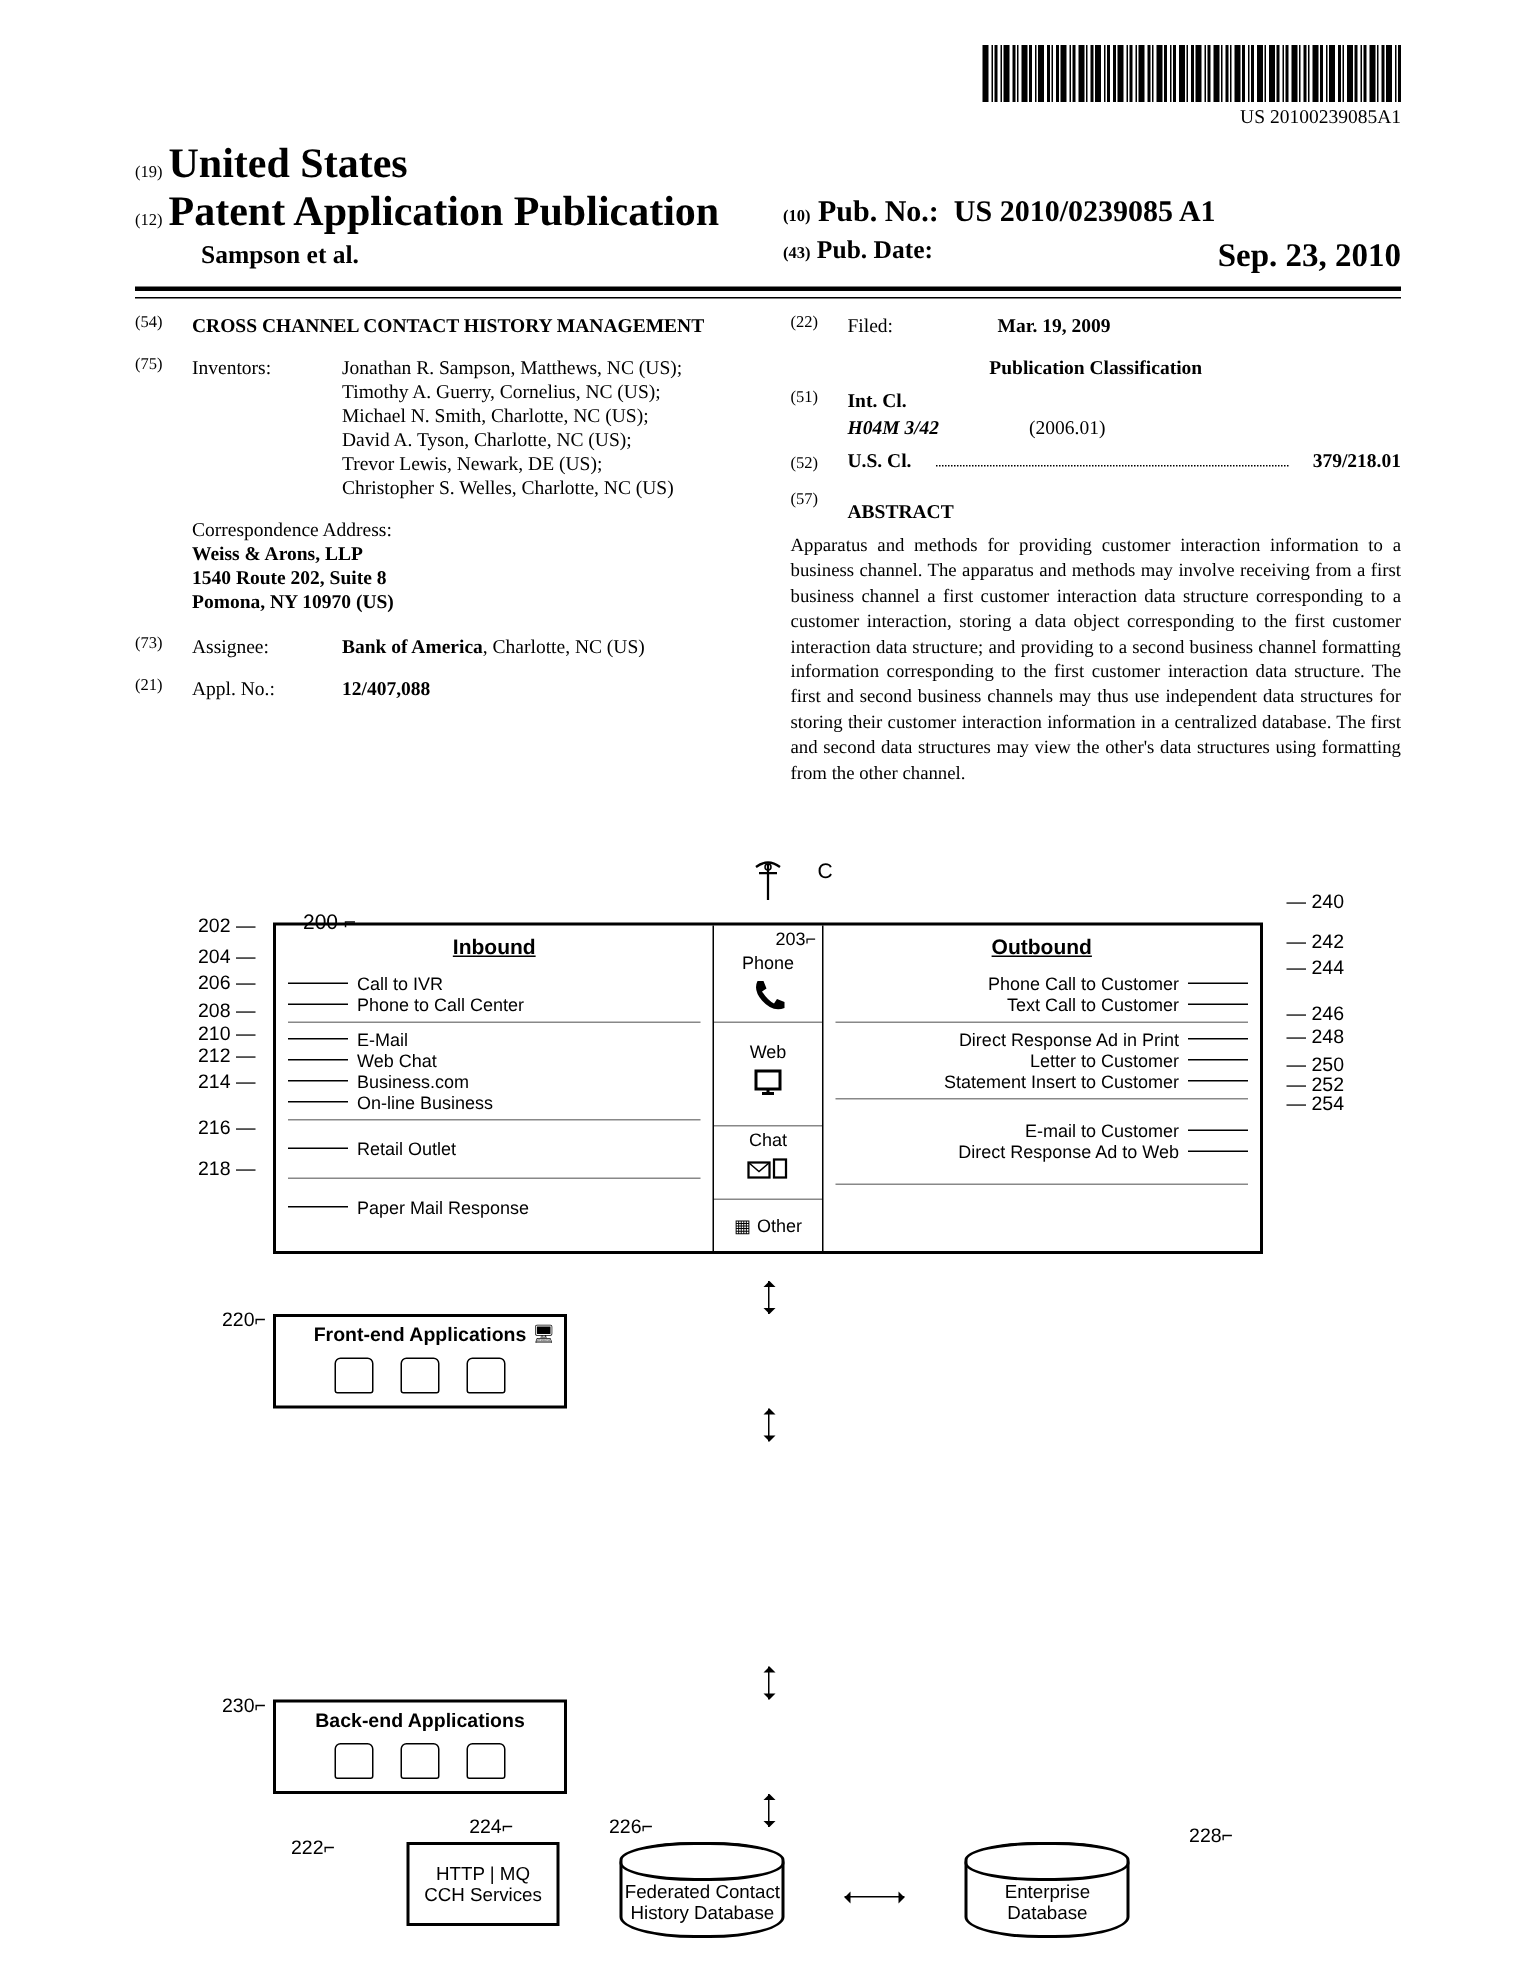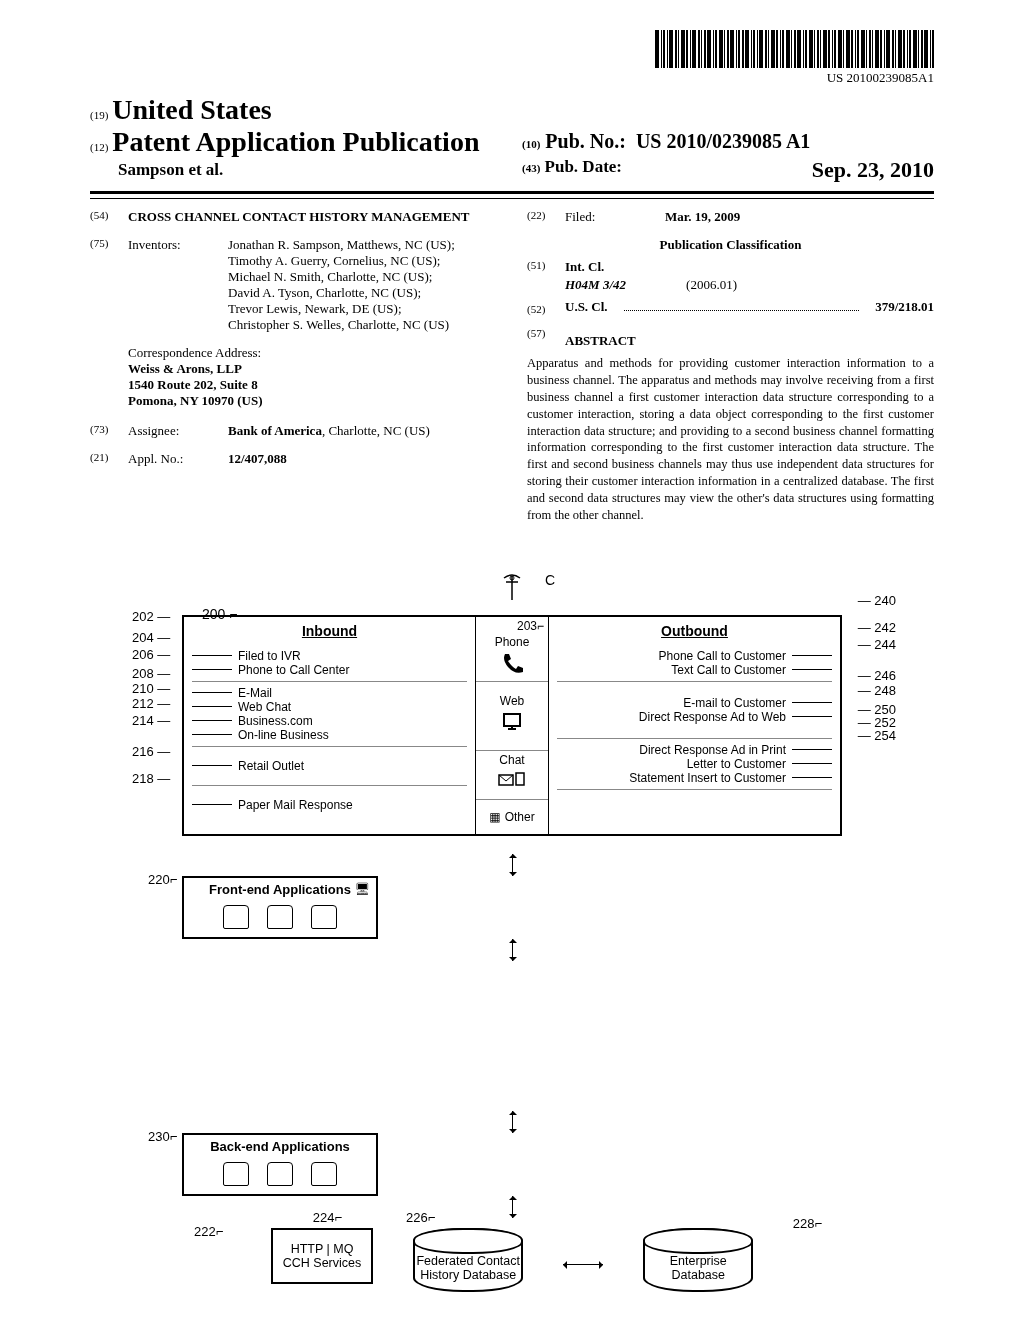--- a/index.html
+++ b/index.html
@@ -215,21 +215,21 @@
         <span class="bar s"></span>
         <span class="bar"></span>
     </div>
     <div class="pubno-small">US 20100239085A1</div>
   </div>
 
   <div class="header-row">
     <div class="header-left">
       <div><span class="sup">(19)</span> <span class="country">United States</span></div>
       <div><span class="sup">(12)</span> <span class="pubtype">Patent Application Publication</span></div>
-      <div class="authors-line" style="margin-left:28px">Sampson et al.</div>
+      <div class="authors-line" style="margin-left:44px">Sampson et al.</div>
     </div>
     <div class="header-right" style="padding-top:36px">
       <div class="pub-line"><span class="sup">(10)</span> <span>Pub. No.:</span>&nbsp;&nbsp;<span>US 2010/0239085 A1</span></div>
       <div class="pub-date-line">
           <span><span class="sup">(43)</span> <span>Pub. Date:</span></span>
           <span class="date">Sep. 23, 2010</span>
         </div>
     </div>
   </div>
 
@@ -329,21 +329,21 @@
         <div style="margin-top:6px">— <span>250</span></div>
         <div style="margin-top:0px">— <span>252</span></div>
         <div style="margin-top:0px">— <span>254</span></div>
       </div>
 
       <div class="col-in">
         <div class="ch-title">Inbound</div>
         <div class="in-group">
           <div class="in-item">
               <span class="line"></span>
-              <span>Filed to IVR</span>
+              <span>Call to IVR</span>
             </div>
           <div class="in-item">
               <span class="line"></span>
               <span>Phone to Call Center</span>
             </div>
         </div>
         <div class="in-group">
           <div class="in-item">
               <span class="line"></span>
               <span>E-Mail</span>
@@ -410,41 +410,41 @@
         <div class="out-group">
           <div class="out-item">
               <span>Phone Call to Customer</span>
               <span class="line"></span>
             </div>
           <div class="out-item">
               <span>Text Call to Customer</span>
               <span class="line"></span>
             </div>
         </div>
+        <div class="out-group">
+          <div class="out-item">
+              <span>Direct Response Ad in Print</span>
+              <span class="line"></span>
+            </div>
+          <div class="out-item">
+              <span>Letter to Customer</span>
+              <span class="line"></span>
+            </div>
+          <div class="out-item">
+              <span>Statement Insert to Customer</span>
+              <span class="line"></span>
+            </div>
+        </div>
         <div class="out-group" style="padding:14px 0">
           <div class="out-item">
               <span>E-mail to Customer</span>
               <span class="line"></span>
             </div>
           <div class="out-item">
               <span>Direct Response Ad to Web</span>
-              <span class="line"></span>
-            </div>
-        </div>
-        <div class="out-group">
-          <div class="out-item">
-              <span>Direct Response Ad in Print</span>
-              <span class="line"></span>
-            </div>
-          <div class="out-item">
-              <span>Letter to Customer</span>
-              <span class="line"></span>
-            </div>
-          <div class="out-item">
-              <span>Statement Insert to Customer</span>
               <span class="line"></span>
             </div>
         </div>
         <div class="out-group" style="height:30px"></div>
       </div>
     </div>
 
     <div class="apps-row">
       <div style="text-align:center">
         <div class="arrow-v"></div>

